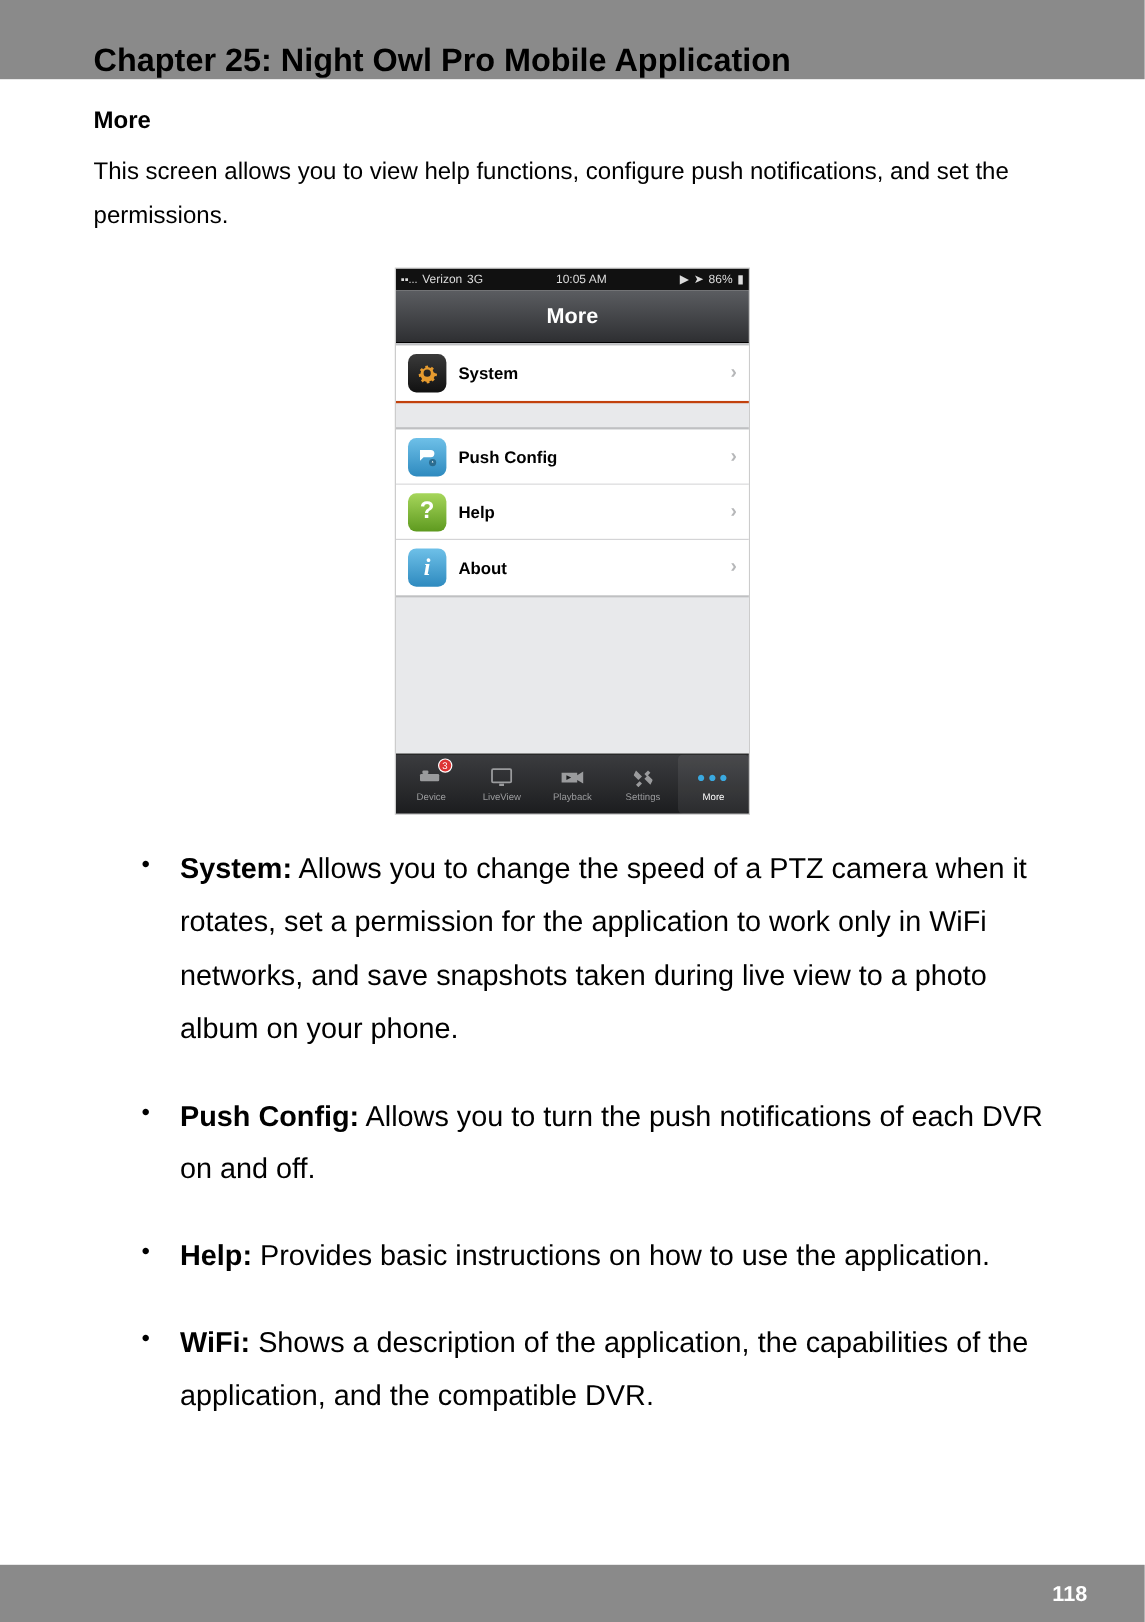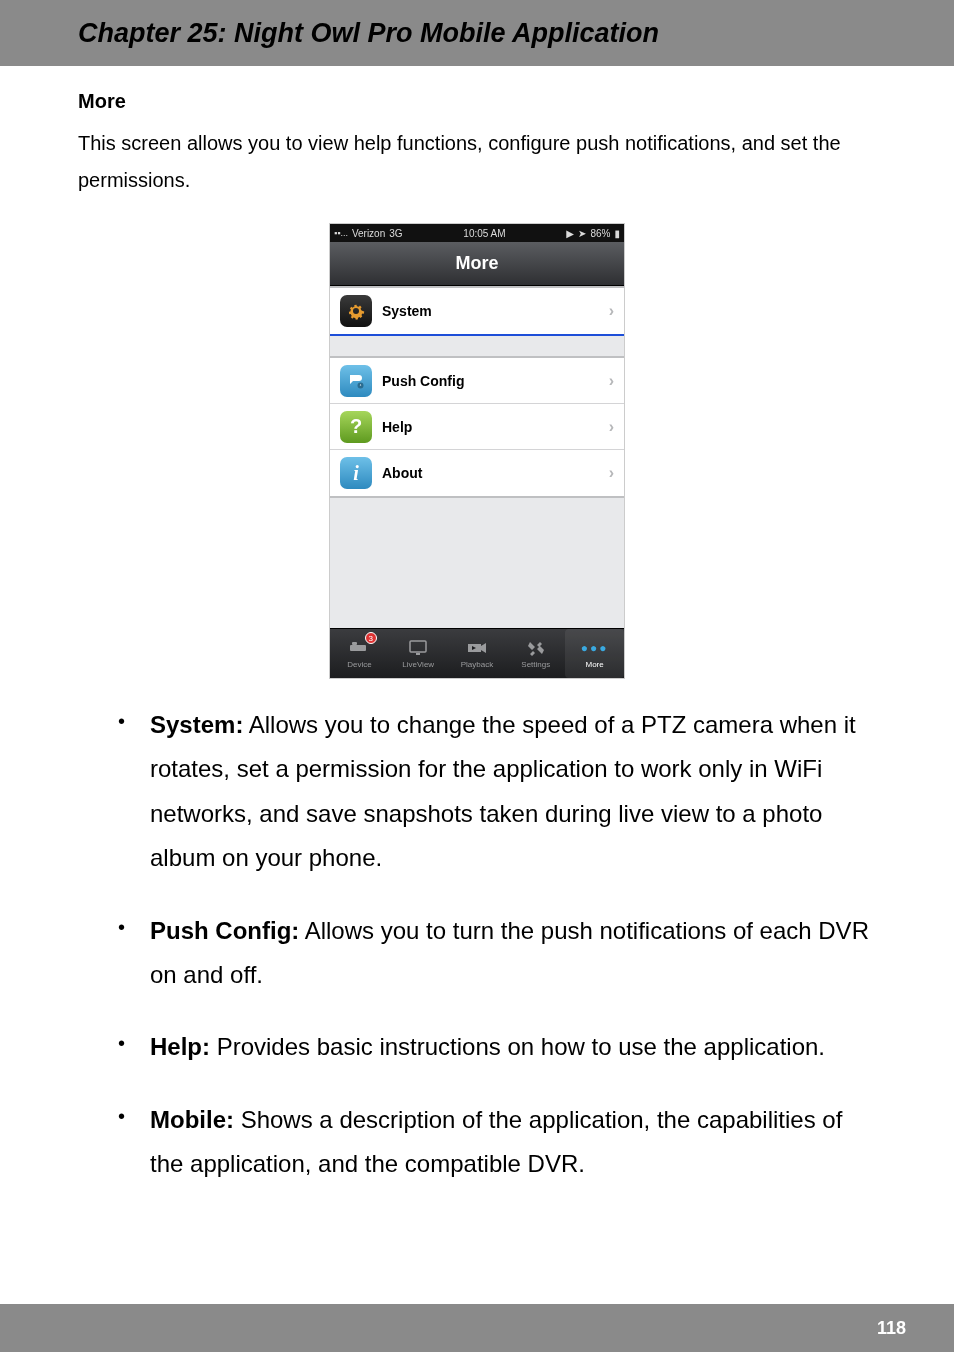--- a/index.html
+++ b/index.html
@@ -9,23 +9,22 @@
     background: #fff;
     font-family: Arial, Helvetica, sans-serif;
     color: #000;
     position: relative;
   }
   .header-bar {
     width: 954px;
     height: 66px;
     background: #8a8a8a;
     display: flex;
-    align-items: center;
+    align-items: flex-end;
     padding-left: 78px;
-    font-style: italic;
   }
   .header-bar h1 {
     font-size: 27px;
     font-weight: bold;
     color: #000;
   }
   .content {
     padding: 24px 78px 0 78px;
   }
   .section-heading {
@@ -67,21 +66,21 @@
     color: #fff;
     font-size: 18px;
     font-weight: bold;
     display: flex;
     align-items: center;
     justify-content: center;
     border-bottom: 1px solid #000;
   }
   .list-area { background:#e8e9eb; padding:0; }
   .group { margin:0; }
-  .group.first { border-top:2px solid #bfc0c2; border-bottom:2px solid #1d4ed8; }
+  .group.first { border-top:2px solid #bfc0c2; border-bottom:2px solid #c2410c; }
   .group.second { margin-top:20px; border-top:2px solid #bfc0c2; border-bottom:2px solid #bfc0c2; }
   .row {
     height: 46px;
     background: #fff;
     display: flex;
     align-items: center;
     padding: 0 10px;
     border-bottom: 1px solid #d4d4d6;
   }
   .row:last-child { border-bottom: none; }
@@ -297,20 +296,20 @@
     <li>
       <b>System:</b><span> Allows you to change the speed of a PTZ camera when it rotates, set a permission for the application to work only in WiFi networks, and save snapshots taken during live view to a photo album on your phone.</span>
     </li>
     <li>
       <b>Push Config:</b><span> Allows you to turn the push notifications of each DVR on and off.</span>
     </li>
     <li>
       <b>Help:</b><span> Provides basic instructions on how to use the application.</span>
     </li>
     <li>
-      <b>Mobile:</b><span> Shows a description of the application, the capabilities of the application, and the compatible DVR.</span>
+      <b>WiFi:</b><span> Shows a description of the application, the capabilities of the application, and the compatible DVR.</span>
     </li>
   </ul>
 </div>
 
 <div class="footer">
   <span>118</span>
 </div>
 
 </body></html>

